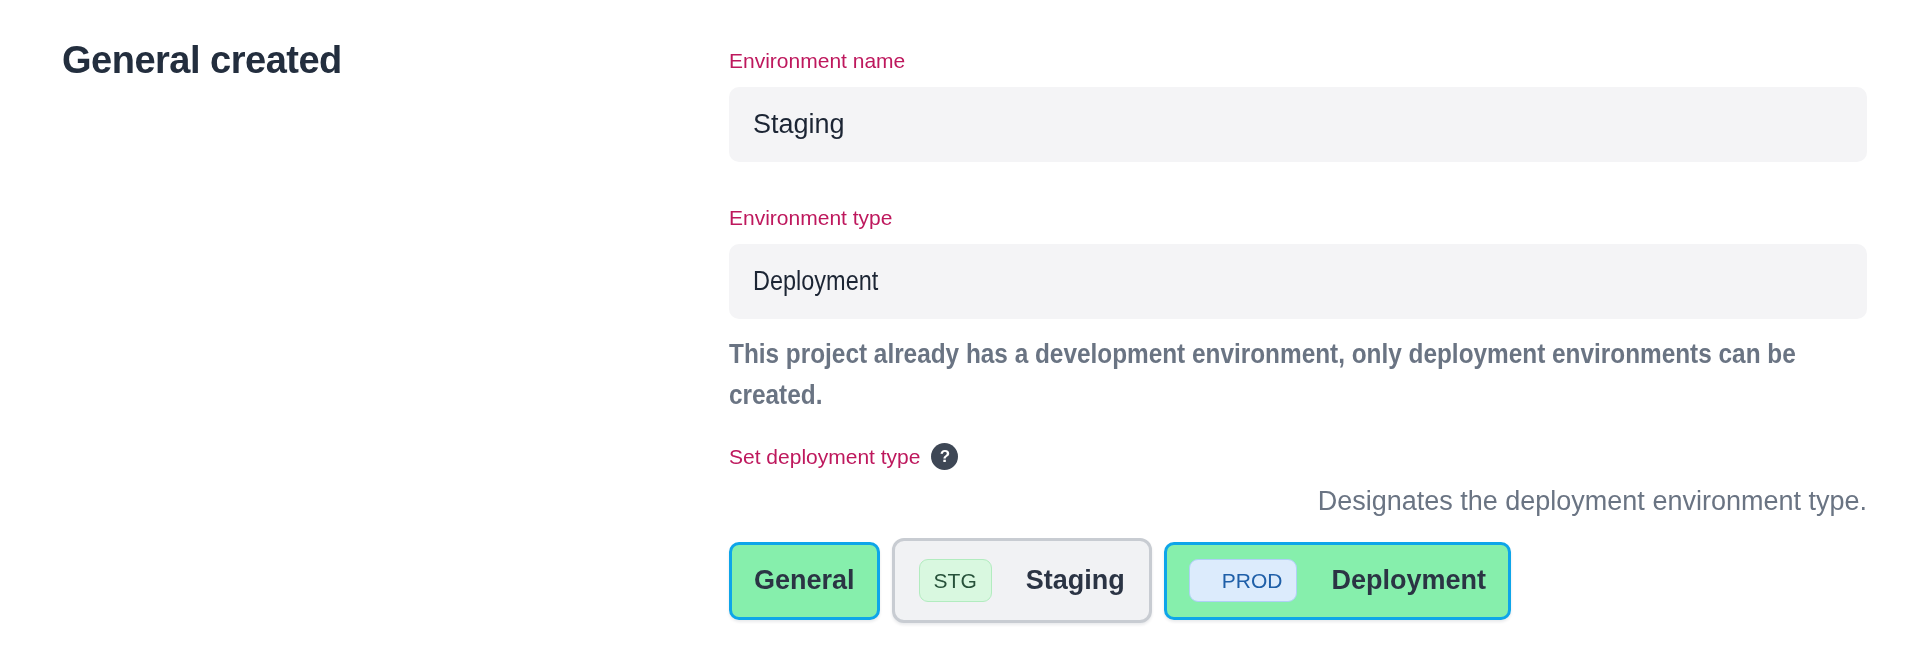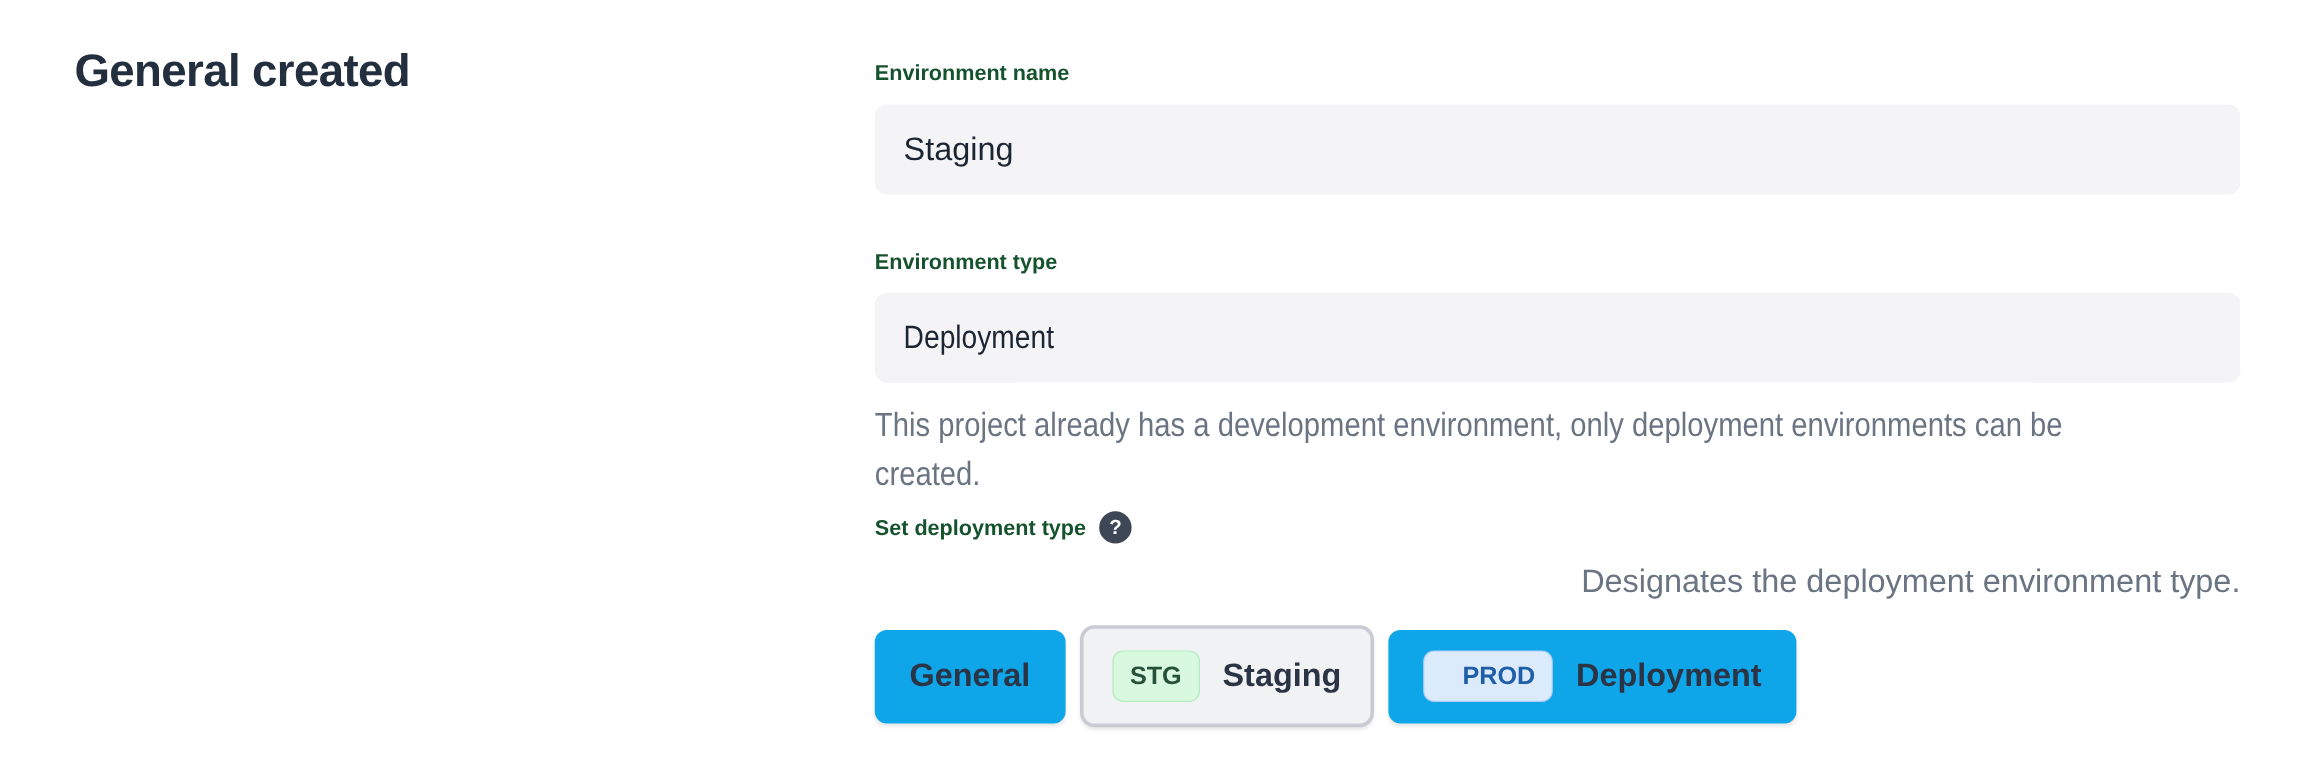--- a/index.html
+++ b/index.html
@@ -15,64 +15,64 @@
   .left-col { flex: 0 0 729px; width: 729px; box-sizing: border-box; padding-left: 62px; }
   .page-title {
     margin: 0; font-size: 38px; line-height: 48px; font-weight: 700;
     color: #232e3e; letter-spacing: -0.5px;
   }
 
   
   .form-col { width: 1138px; box-sizing: border-box; padding-top: 12px; }
 
   .field-label {
-    font-size: 18px; line-height: 26px; font-weight: 700;
-    color: #14532d; margin: 0 0 13px 0;
+    font-size: 21px; line-height: 26px; font-weight: 400;
+    color: #be185d; margin: 0 0 13px 0;
   }
   .text-input {
     height: 75px; background: #f4f4f6; border-radius: 10px;
     display: flex; align-items: center; padding: 0 24px; box-sizing: border-box;
     font-size: 27px; color: #1c2534; cursor: text;
   }
   .gap-after-input { margin-bottom: 43px; }
 
   .cond { display: inline-block; transform: scaleX(0.87); transform-origin: 0 50%; white-space: nowrap; }
 
   .help-text {
-    margin-top: 14px; font-size: 28px; line-height: 41px; color: #6a7483;
+    margin-top: 14px; font-size: 28px; line-height: 41px; color: #6a7483; font-weight: bold;
   }
-  .label-row { display: flex; align-items: center; margin-top: 11px; }
+  .label-row { display: flex; align-items: center; margin-top: 28px; }
   .label-row .field-label { margin: 0; }
   .q-icon {
     width: 27px; height: 27px; border-radius: 50%;
     background: #3e4755; color: #ffffff;
     font-size: 17px; font-weight: 700;
     display: inline-flex; align-items: center; justify-content: center;
     margin-left: 11px; cursor: pointer; user-select: none;
   }
   .designates {
     margin: 16px 0 0 0; font-size: 27px; line-height: 30px; color: #6a7483; text-align: right;
   }
 
   .btn-row { margin-top: 22px; display: flex; align-items: center; gap: 12px; }
   .type-btn {
     height: 78px; padding: 0 22px; box-sizing: border-box;
-    background: #0ea5e9; border: 7px solid #0ea5e9; border-radius: 10px;
+    background: #86efac; border: 3px solid #0ea5e9; border-radius: 10px;
     box-shadow: 0 2px 3px rgba(16,24,40,0.09);
     display: inline-flex; align-items: center;
     font-family: inherit; font-size: 27px; font-weight: 700; color: #2b3444;
     cursor: pointer;
   }
   .type-btn.selected {
     height: 85px; border: 3px solid #c8ccd2; border-radius: 12px;
     background: #f1f2f4; padding: 0 24px;
   }
   .badge {
-    font-size: 21px; font-weight: 700; padding: 10px 14px;
-    border-radius: 9px; margin-right: 19px; line-height: 21px;
+    font-size: 21px; font-weight: 400; padding: 10px 14px;
+    border-radius: 9px; margin-right: 34px; line-height: 21px;
   }
   .badge-stg { background: #d9f8e0; border: 1px solid #b2ecbf; color: #27513a; }
   .badge-prod { background: #dcebfc; border: 1px solid #aed0f6; color: #1f5fa8; padding-left: 32px; }
 </style>
 </head>
 <body>
 
 <div class="page">
 
   <div class="left-col">

